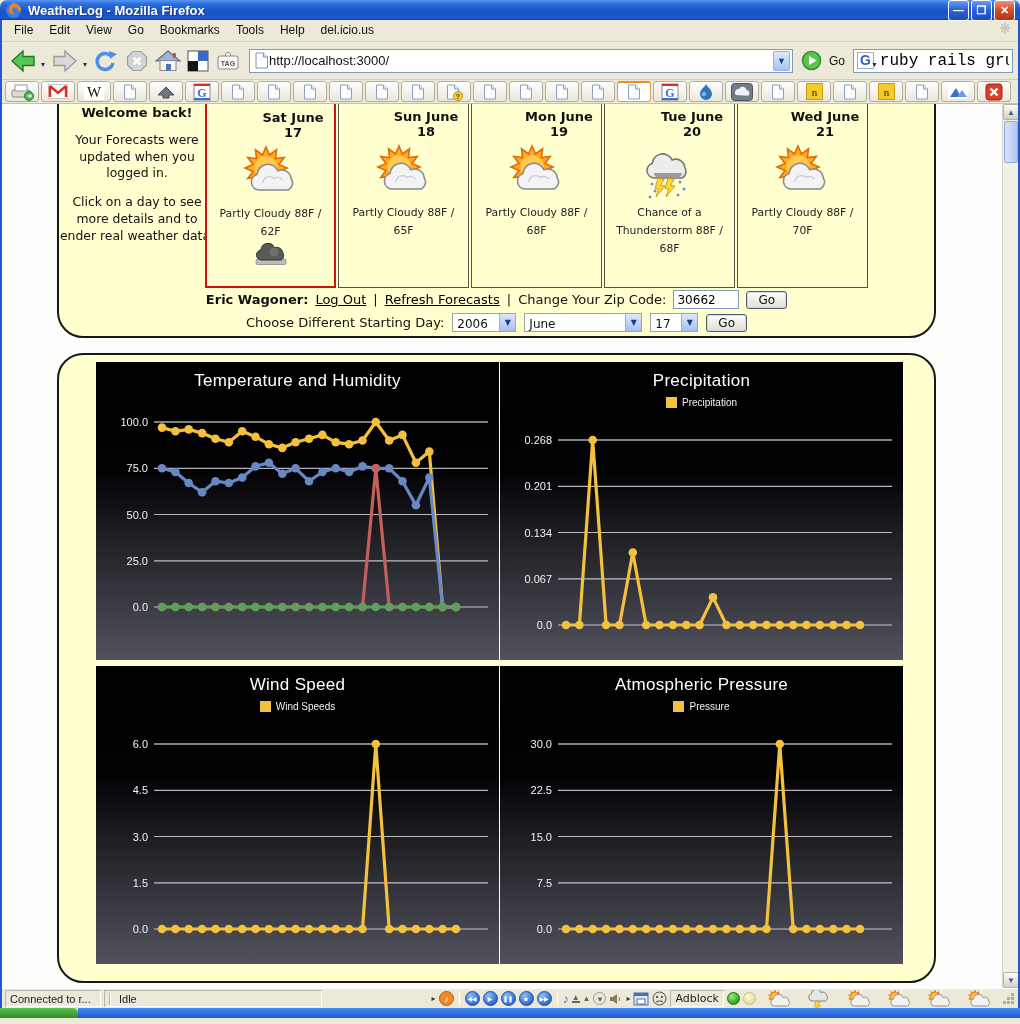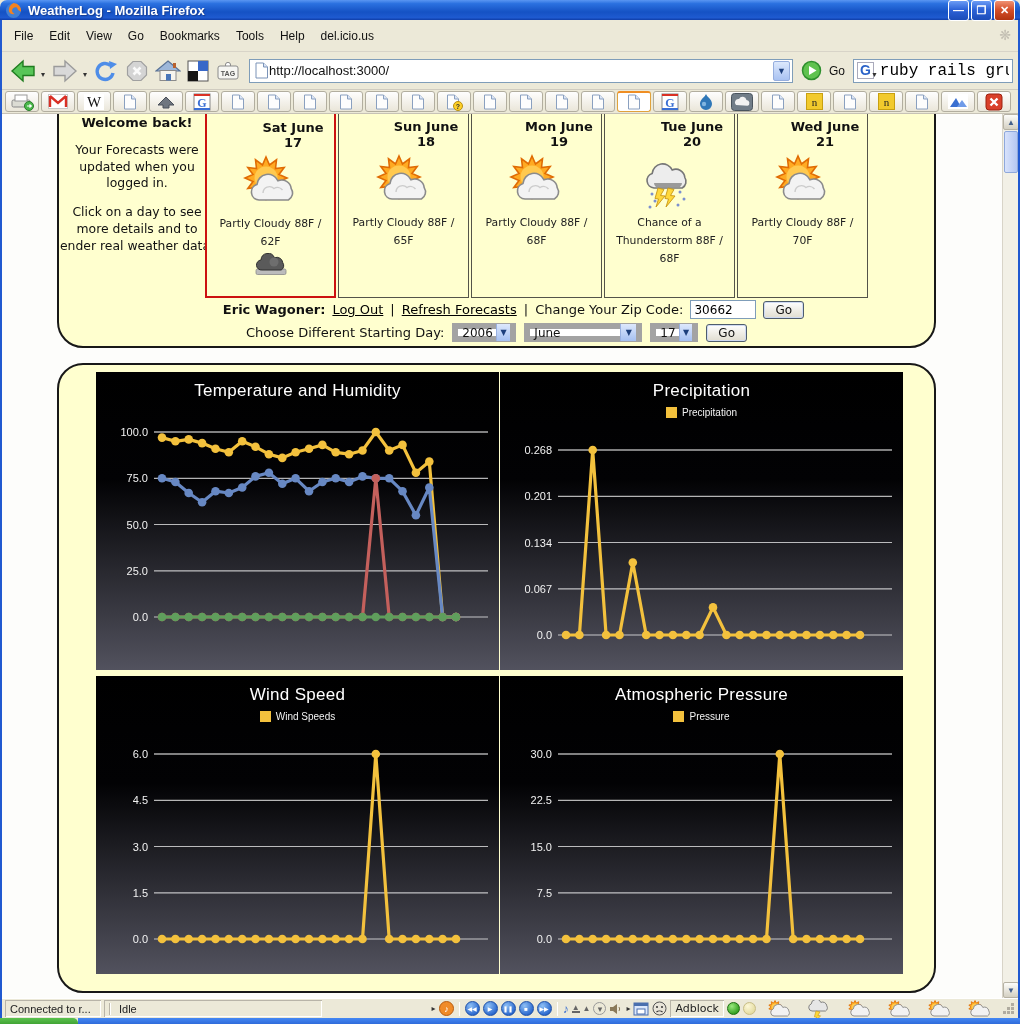--- a/index.html
+++ b/index.html
@@ -11,21 +11,21 @@
     border-radius:7px 7px 0 0; display:flex; align-items:center; padding:0 5px; }
   .titlebar .title { color:#fff; font-weight:bold; font-size:13px; margin-left:6px; text-shadow:1px 1px 1px #163c8f; flex:1; }
   .winbtn { width:21px; height:21px; margin-left:2px; border:1px solid #fff; border-radius:3px; color:#fff;
     font-size:11px; font-weight:bold; display:flex; align-items:center; justify-content:center;
     background:linear-gradient(180deg,#6b9cf5,#2d63d8 45%,#1c4cb8); }
   .winbtn.close { background:linear-gradient(180deg,#ef9273,#d6502a 45%,#b23410); }
 
   .frame { border-left:2px solid #2159d0; border-right:2px solid #2159d0; width:1020px; background:#ece9d8; }
 
   
-  .menubar { height:32px; display:flex; align-items:center; font-size:12px; color:#111; padding-left:4px; border-bottom:1px solid #d8d4c8;}
+  .menubar { height:22px; display:flex; align-items:flex-start; font-size:12px; color:#111; padding-left:4px; border-bottom:1px solid #d8d4c8;}
   .menubar .mitem { padding:3px 8px; }
   .menubar .spacer { flex:1; }
   .throbber { width:18px; height:18px; margin-right:4px; color:#c2beb2; font-size:14px; text-align:center; }
 
   
   .navbar { height:38px; display:flex; align-items:center; padding:0 5px; gap:2px; border-bottom:1px solid #d0ccc0; }
   .navbtn { display:flex; align-items:center; justify-content:center; padding:2px; }
   .ddcaret { font-size:8px; color:#333; margin:8px 2px 0 0; }
   .urlbar { flex:1; height:24px; background:#fff; border:1px solid #7f9db9; display:flex; align-items:center; margin:0 4px; padding:0 2px 0 4px; }
   .urlbar input { flex:1; border:none; outline:none; font-size:13px; font-family:"Liberation Sans",sans-serif; color:#111; }
@@ -54,30 +54,30 @@
   .welcome p { font-size:12.4px; line-height:1.35; margin-top:12px; }
 
   .cards { position:absolute; left:203px; top:-6px; display:flex; gap:2px; }
   .card { width:131px; height:190px; border:1px solid #54544a; background:#ffffcf; text-align:center; padding-top:10px; font-family:"DejaVu Sans",sans-serif; }
   .card.sel { border:2px solid #cc1111; }
   .card .cday { font-size:13px; font-weight:bold; color:#111;padding-left:45px; }
   .card .cicon { margin:5px auto 2px; height:58px; }
   .card .cdesc { font-size:10.8px; color:#222; line-height:1.65; padding:0 5px; }
   .card .cdata { margin-top:2px; height:24px; }
 
-  .user-row { position:absolute; top:186px; left:72px; width:879px; display:flex; align-items:center; justify-content:center; gap:7px;
+  .user-row { position:absolute; top:186px; left:55px; width:879px; display:flex; align-items:center; justify-content:center; gap:7px;
     font-size:13px; font-family:"DejaVu Sans",sans-serif; color:#111; }
   .user-row .uname { font-weight:bold; }
   a.glink { color:#000000; text-decoration:underline; }
   .zip { width:66px; height:19px; border:1px solid #7f9db9; font-size:12px; padding:0 3px; font-family:"DejaVu Sans",sans-serif; }
   .btn { font-size:12px; font-family:"DejaVu Sans",sans-serif; padding:1px 11px; color:#111;
     background:linear-gradient(180deg,#fefefe,#e0ddd0); border:1px solid #4f5d6d; border-radius:3px; box-shadow:inset 0 0 0 1px #cfdaf2; }
   .start-row { position:absolute; top:209px; left:55px; width:879px; display:flex; align-items:center; justify-content:center; gap:8px;
     font-size:13px; font-family:"DejaVu Sans",sans-serif; color:#111; }
-  .fselect { display:inline-flex; align-items:center; height:19px; border:6px solid #a3a3a3; background:#fff; font-size:12px; padding-left:4px; }
+  .fselect { display:inline-flex; align-items:flex-end; height:19px; border:1px solid #a3a3a3; background:#fff; font-size:12px; padding-left:4px; }
   .fselect .sval { flex:1; }
   .fselect .arrow { width:16px; height:17px; margin-left:3px; background:linear-gradient(180deg,#dde8fc,#a5c0f2); border-left:1px solid #98b0e0;
     color:#1d3f7c; font-size:8px; display:flex; align-items:center; justify-content:center; }
 
   .charts-grid { position:absolute; left:94px; top:258px; display:grid; grid-template-columns:403px 403px; column-gap:1px; row-gap:6px; }
   .chart { width:403px; height:298px; background:linear-gradient(180deg,#000 0%,#020204 36%,#52525e 100%); color:#fff; }
   .chart-title { text-align:center; font-size:17px; padding-top:9px; letter-spacing:.3px; }
   .legend { display:flex; justify-content:center; align-items:center; gap:17px; margin-top:4px; height:14px; }
   .lg-item { display:flex; align-items:center; font-size:10px; color:#f2f2f2; }
   .lg-item .sw { width:11px; height:11px; margin-right:5px; display:inline-block; }

